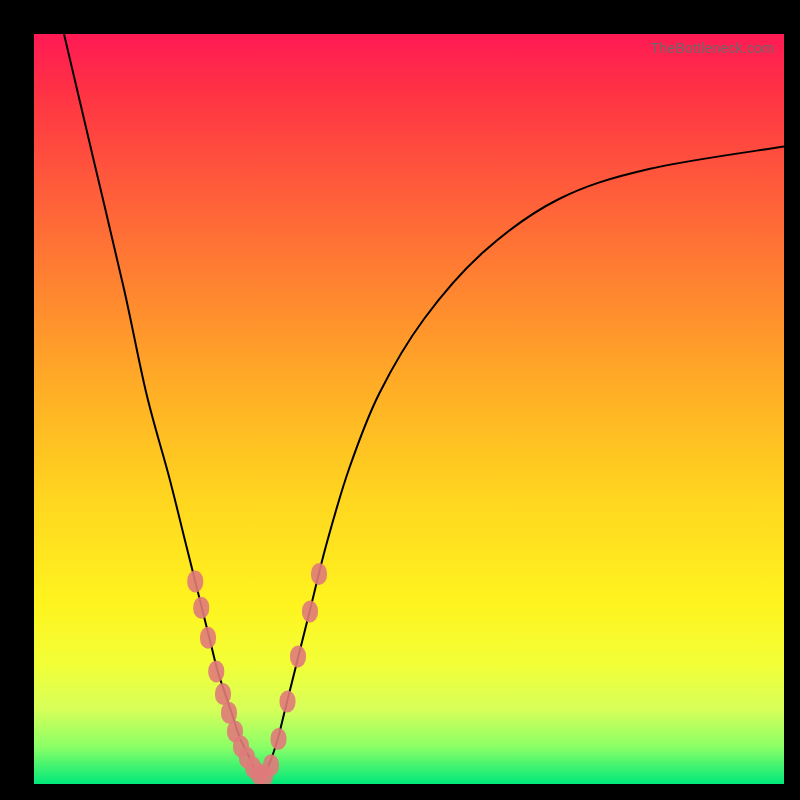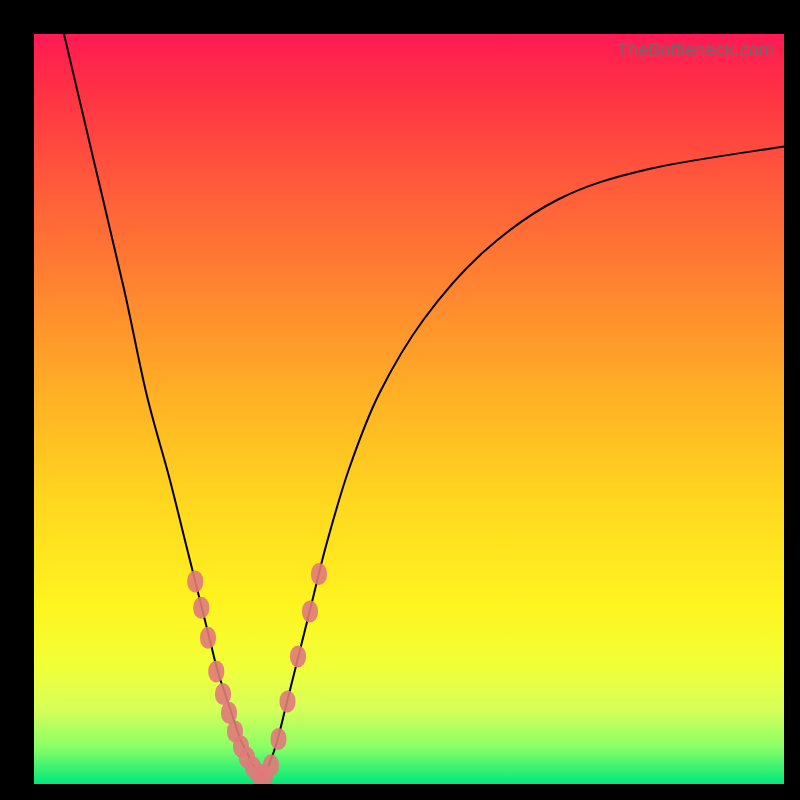--- a/index.html
+++ b/index.html
@@ -35,21 +35,21 @@
       #f2ff37 84%,
       #d7ff59 90%,
       #8cff66 95%,
       #00e87a 100%);
   }
   .watermark {
     position: absolute;
     top: 6px;
     right: 10px;
     color: #6b6b6b;
-    font-size: 18px;
+    font-size: 14px;
     font-weight: 500;
     letter-spacing: 0.2px;
     z-index: 5;
     user-select: none;
   }
   svg.curves {
     position: absolute;
     left: 0;
     top: 0;
     width: 750px;

